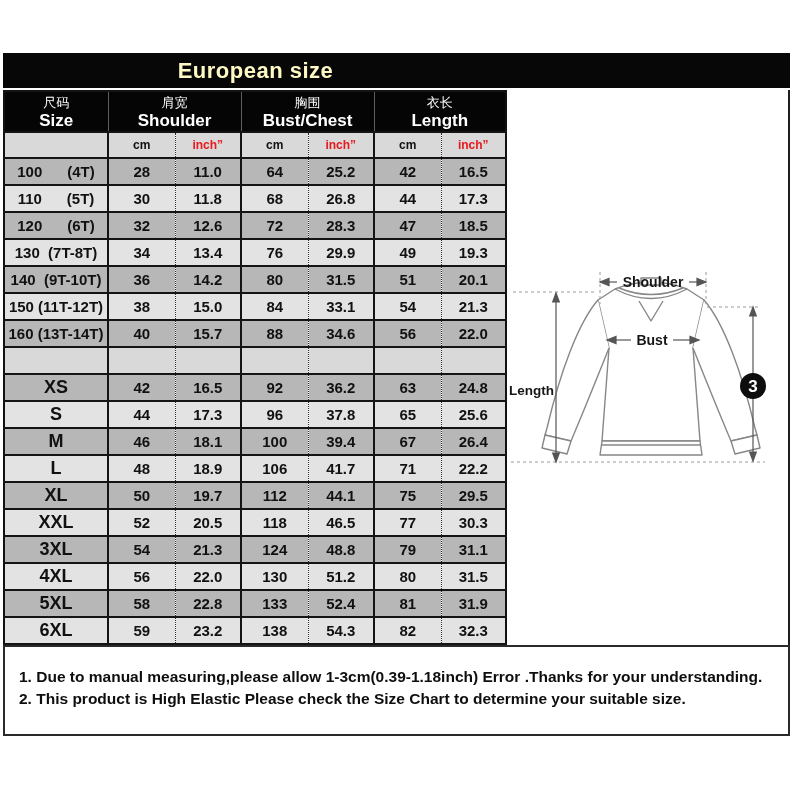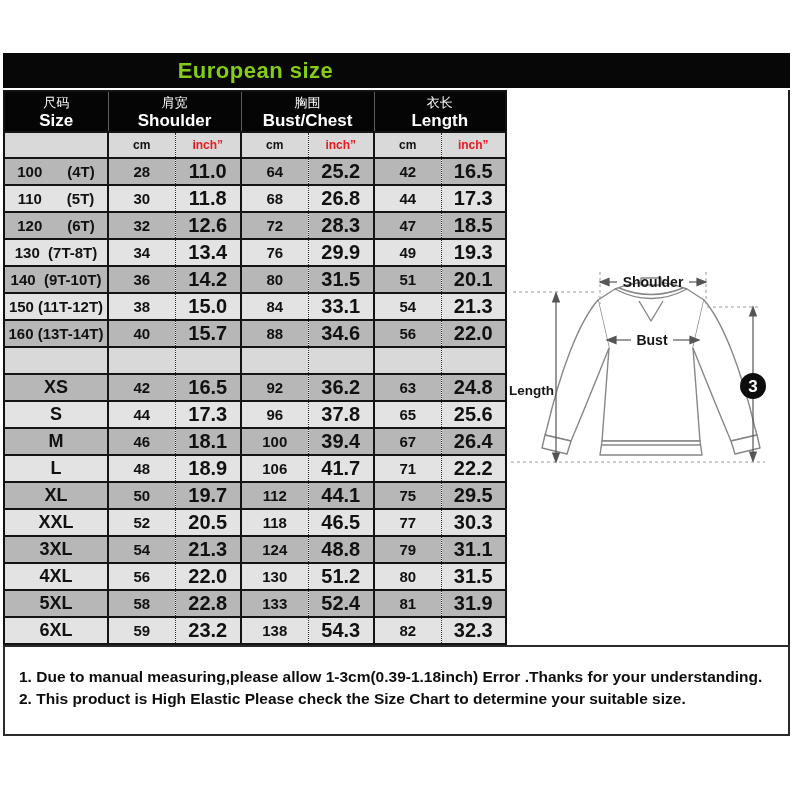--- a/index.html
+++ b/index.html
@@ -7,40 +7,40 @@
   #canvas{position:relative;width:800px;height:800px;background:#ffffff;overflow:hidden;}
 
   
   #frame{position:absolute;left:3px;top:53px;width:787px;}
 
   
   .title-bar{position:relative;height:35px;background:#070707;margin-bottom:2px;}
   .title-bar .title{
     position:absolute;left:0;top:0;width:505px;height:35px;
     display:flex;align-items:center;justify-content:center;
-    color:#84cc16;font-size:22px;font-weight:bold;letter-spacing:.5px;
+    color:#fef9c3;font-size:22px;font-weight:bold;letter-spacing:.5px;
   }
 
   
   .body-area{position:relative;height:555px;border-right:2px solid #1f1f1f;}
 
   
   table.size-table{border-collapse:collapse;table-layout:fixed;width:504px;
     border:2px solid #111;}
   table.size-table th, table.size-table td{
     padding:0;text-align:center;vertical-align:middle;
     border-top:2px solid #141414;border-bottom:2px solid #141414;
     font-weight:bold;color:#111;overflow:hidden;
   }
   tr.hdr th{background:#050505;color:#fff;height:39px;border-left:1px solid #5e5e5e;}
   tr.hdr th:first-child{border-left:none;margin-left:20px;}
   tr.hdr .zh{font-size:13px;font-weight:normal;line-height:17px;}
   tr.hdr .en{font-size:17px;font-weight:bold;line-height:19px;}
   td.cm{border-left:2px solid #141414;font-size:15px;}
-  td.inch{border-left:1px dotted #2b2b2b;font-size:20px;color:#e8191f;}
+  td.inch{border-left:1px dotted #2b2b2b;font-size:15px;color:#e8191f;}
   td.size-col{font-size:15px;}
   tr.units td{height:24px;background:#d9d9d9;font-size:12px;}
   tr.units td.inch{color:#e8191f;}
   tr.dark td{background:#b7b7b7;height:25px;}
   tr.light td{background:#e3e3e3;height:25px;}
   tr.spacer td{background:#d9d9d9;height:25px;}
   tr.kid td.size-col{white-space:pre;font-size:15px;}
   tr.adult td.size-col{font-size:18px;}
 
   

